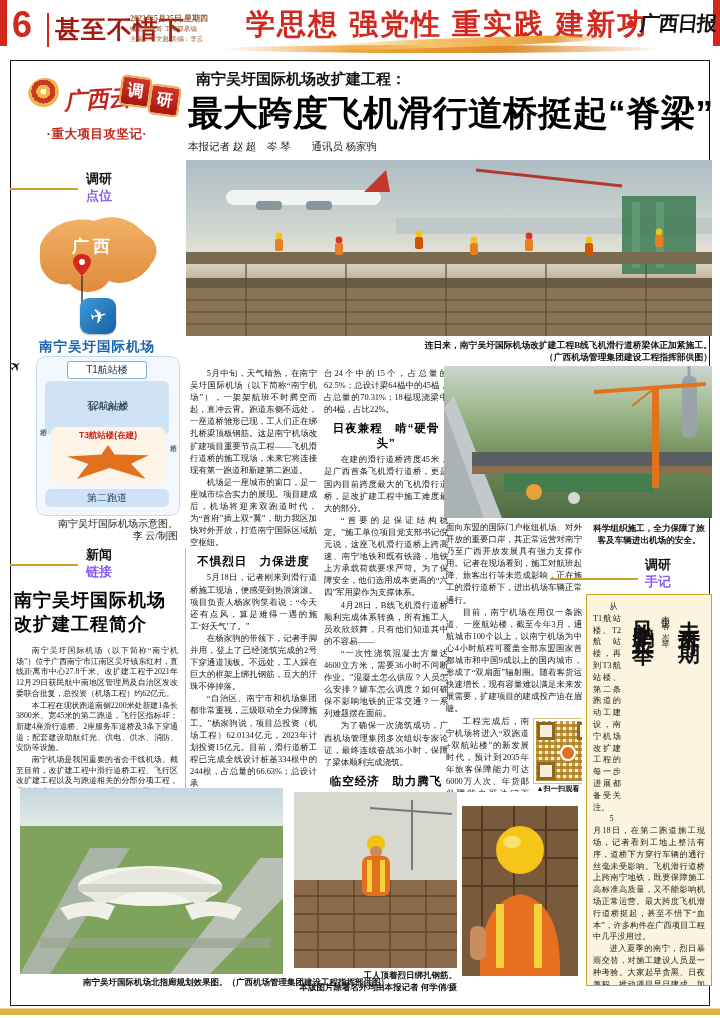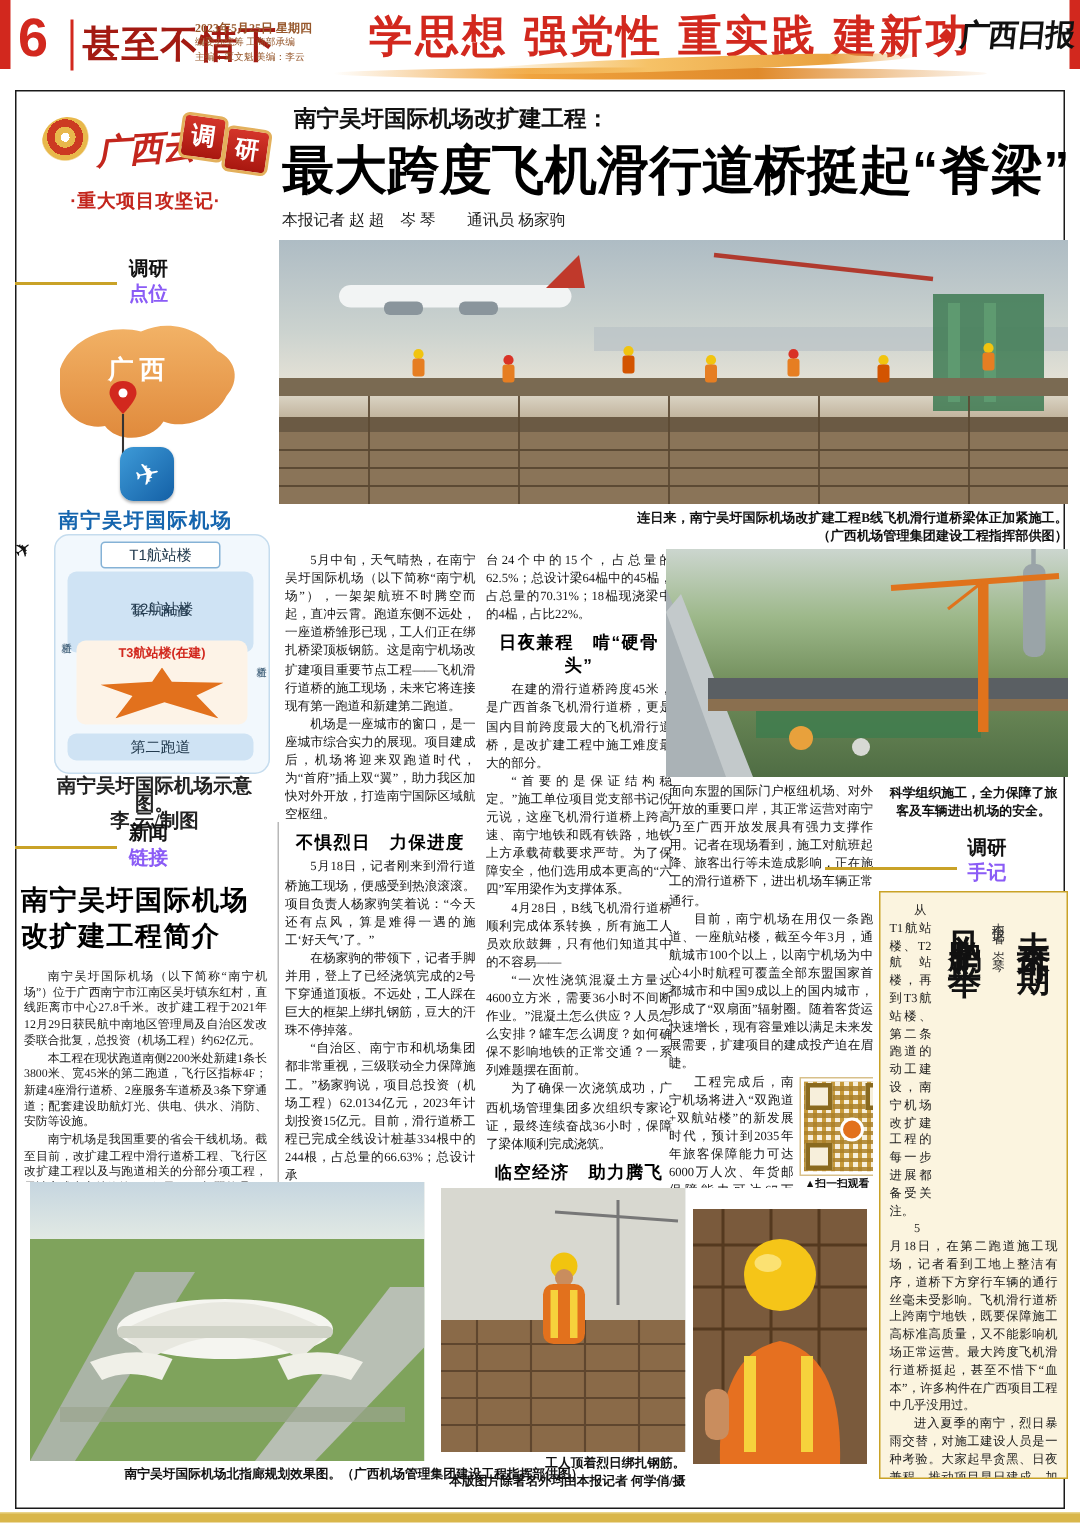--- a/index.html
+++ b/index.html
@@ -48,21 +48,21 @@
   #schRw1{left:8px;top:24px;width:124px;background:#cfe3f4;border-radius:6px;padding:20px 0;}
   #schT2{left:0;top:42px;width:142px;}
   #schT2s{position:absolute;left:46px;top:54px;width:50px;height:12px;background:#cfe3f4;border-radius:0 0 16px 16px;}
   #schT3p{position:absolute;left:14px;top:70px;width:114px;height:56px;background:#fdf3e7;border-radius:6px;}
   #schT3{left:0;top:73px;width:142px;font-weight:bold;font-size:8.5px;color:#d2281e;}
   #schT3s{position:absolute;left:30px;top:88px;width:82px;height:34px;background:#e2711d;
      clip-path:polygon(50% 0,58% 28%,100% 30%,78% 55%,96% 100%,52% 68%,12% 100%,26% 56%,0 34%,42% 28%);}
   #schRw2{left:8px;top:132px;width:124px;background:#cfe3f4;border-radius:6px;padding:2px 0;}
   .schV{position:absolute;writing-mode:vertical-rl;font-size:7px;color:#46657e;}
   #schBL{left:1px;top:66px;} #schBR{right:1px;top:82px;}
-  #mapCap{left:28px;top:518px;width:150px;text-align:center;font-size:13px;color:#222;line-height:11.5px;font-weight:bold;}
+  #mapCap{left:28px;top:518px;width:150px;text-align:right;font-size:10px;color:#222;line-height:11.5px;}
   #newsLine{left:10px;top:564px;width:68px;}
   #newsL1{left:86px;top:546px;} #newsL2{left:86px;top:563px;}
   #briefT1{left:14px;top:588px;width:168px;font:bold 18px "Liberation Serif",serif;letter-spacing:1px;}
   #briefT2{left:14px;top:612px;width:168px;font:bold 18px "Liberation Serif",serif;letter-spacing:1px;}
   #briefBody{left:16px;top:646px;width:162px;height:142px;overflow:hidden;font-size:7.9px;line-height:10.7px;text-align:justify;color:#1a1a1a;}
   #briefBody p{margin:0 0 1px;text-indent:2em;}
   #vDiv1{left:185px;top:548px;width:1px;height:242px;background:#b8b8b8;}
 
   
   #kicker{left:196px;top:70px;font:bold 15px "Liberation Sans",sans-serif;color:#111;}

